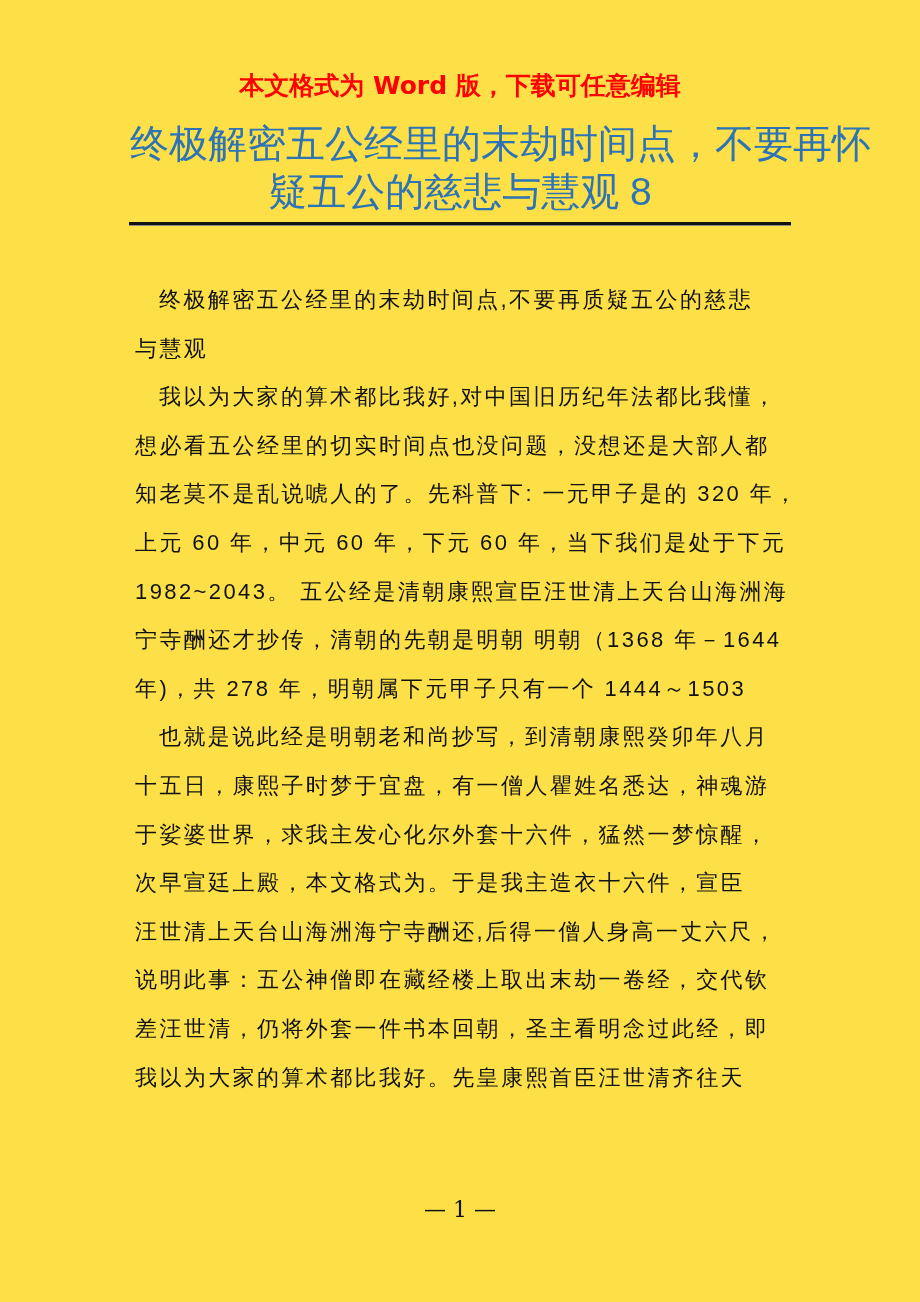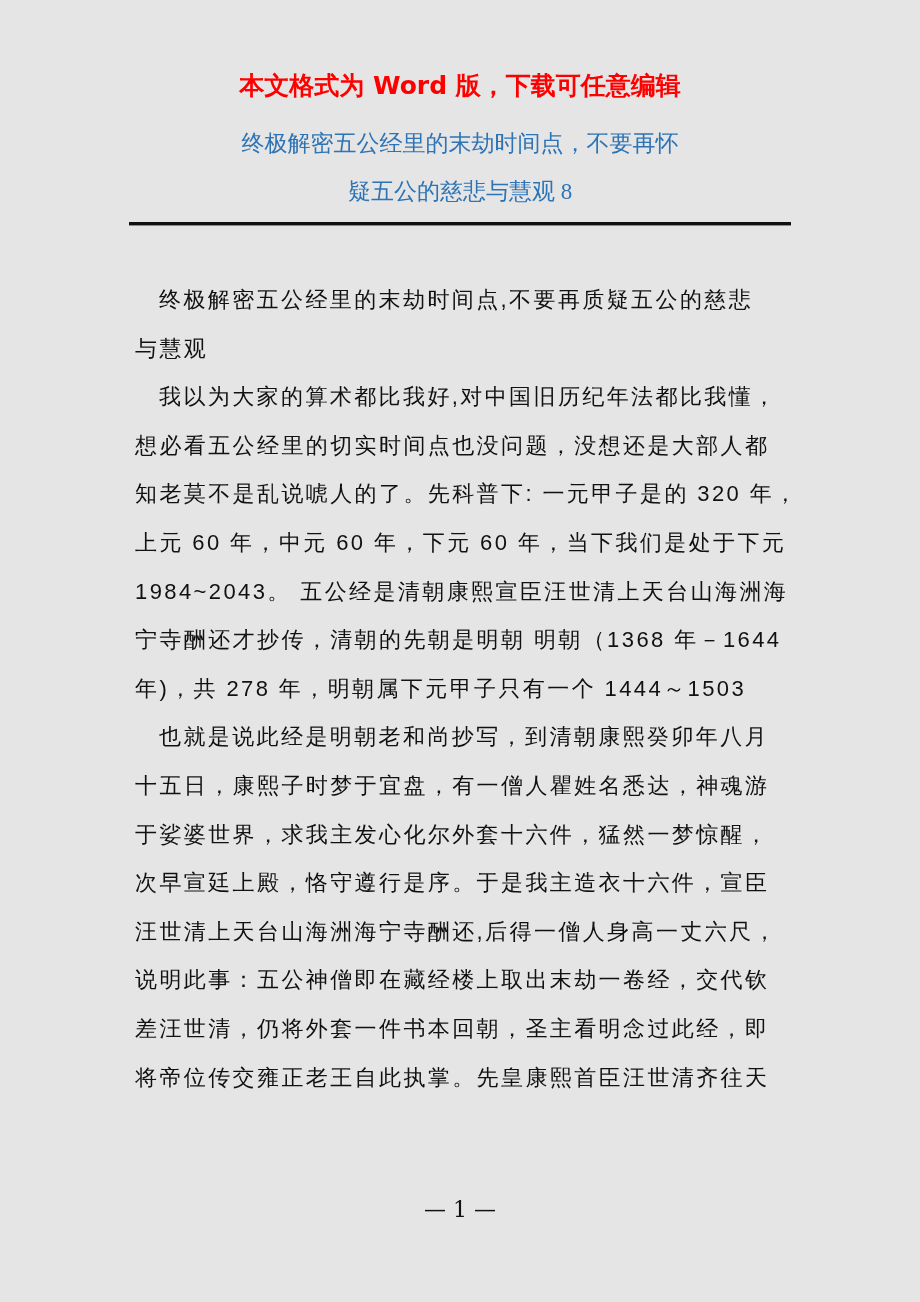--- a/index.html
+++ b/index.html
@@ -11,43 +11,43 @@
       width: 920px;
       height: 1302px;
       position: relative;
       overflow: hidden;
     }
     .page {
       position: absolute;
       left: 0; top: 0;
       width: 920px;
       height: 1302px;
-      background: #e5e5e5;
+      background: #fde047;
     }
     .notice {
       position: absolute;
       left: 0;
       top: 68px;
       width: 920px;
       text-align: center;
       font-family: "DejaVu Sans", sans-serif;
       font-weight: bold;
       font-size: 25px;
       line-height: 36px;
       color: #ff0000;
       letter-spacing: 0px;
     }
     .title {
       position: absolute;
       left: 130px;
       top: 120px;
       width: 660px;
       text-align: center;
-      font-family: Liberation Serif, serif;
-      font-size: 23px;
+      font-family: Liberation Sans, sans-serif;
+      font-size: 39px;
       line-height: 48px;
       color: #2e74b5;
     }
     .title .tline {
       display: block;
       white-space: nowrap;
     }
     .rule {
       position: absolute;
       left: 129px;
@@ -105,31 +105,31 @@
   <div class="body">
     <div>
       <span class="line indent">终极解密五公经里的末劫时间点,不要再质疑五公的慈悲</span>
       <span class="line">与慧观</span>
     </div>
     <div>
       <span class="line indent">我以为大家的算术都比我好,对中国旧历纪年法都比我懂，</span>
       <span class="line">想必看五公经里的切实时间点也没问题，没想还是大部人都</span>
       <span class="line">知老莫不是乱说唬人的了。先科普下: 一元甲子是的 320 年，</span>
       <span class="line">上元 60 年，中元 60 年，下元 60 年，当下我们是处于下元</span>
-      <span class="line">1984~2043。 五公经是清朝康熙宣臣汪世清上天台山海洲海</span>
+      <span class="line">1982~2043。 五公经是清朝康熙宣臣汪世清上天台山海洲海</span>
       <span class="line">宁寺酬还才抄传，清朝的先朝是明朝  明朝（1368 年－1644</span>
       <span class="line">年)，共 278 年，明朝属下元甲子只有一个 1444～1503</span>
     </div>
     <div>
       <span class="line indent">也就是说此经是明朝老和尚抄写，到清朝康熙癸卯年八月</span>
       <span class="line">十五日，康熙子时梦于宜盘，有一僧人瞿姓名悉达，神魂游</span>
       <span class="line">于娑婆世界，求我主发心化尔外套十六件，猛然一梦惊醒，</span>
-      <span class="line">次早宣廷上殿，恪守遵行是序。于是我主造衣十六件，宣臣</span>
+      <span class="line">次早宣廷上殿，本文格式为。于是我主造衣十六件，宣臣</span>
       <span class="line">汪世清上天台山海洲海宁寺酬还,后得一僧人身高一丈六尺，</span>
       <span class="line">说明此事：五公神僧即在藏经楼上取出末劫一卷经，交代钦</span>
       <span class="line">差汪世清，仍将外套一件书本回朝，圣主看明念过此经，即</span>
-      <span class="line">将帝位传交雍正老王自此执掌。先皇康熙首臣汪世清齐往天</span>
+      <span class="line">我以为大家的算术都比我好。先皇康熙首臣汪世清齐往天</span>
     </div>
   </div>
 
   <div class="footer">— 1 —</div>
 
 </div>
 
 </body></html>

